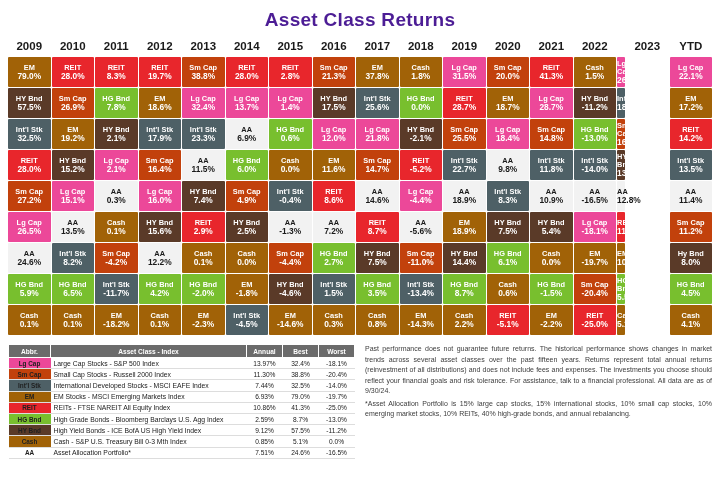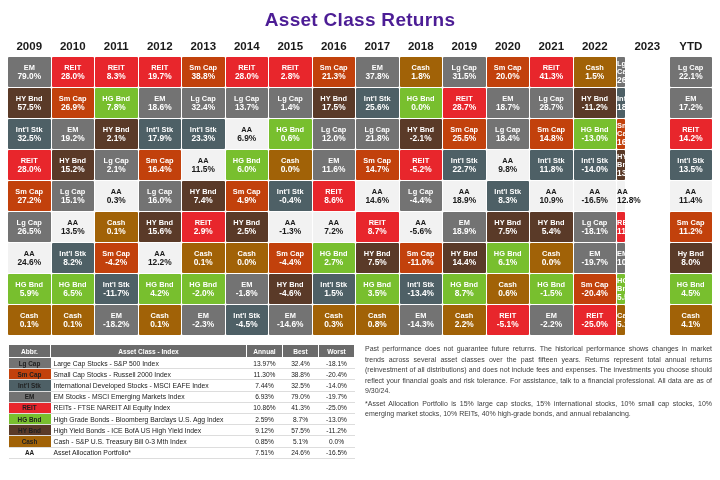--- a/index.html
+++ b/index.html
@@ -52,24 +52,24 @@
     font-weight: bold;
     letter-spacing: .05px;
   }
   td.cell .vl {
     display: block;
     font-size: 8.4px;
     font-weight: bold;
   }
   td.spacer { width: 6px; background: #fff !important; }
   
-  .c-lgcap { background:#737373; color:#ffffff; }
+  .c-lgcap { background:#ec4899; color:#ffffff; }
   .c-smcap { background:#c2410c; color:#ffffff; }
   .c-intl  { background:#4e6066; color:#ffffff;margin-top:12px; }
-  .c-em    { background:#737373; color:#ffffff; }
+  .c-em    { background:#a16207; color:#ffffff; }
   .c-reit  { background:#e8262c; color:#ffffff; }
   .c-hgbnd { background:#78bf2e; color:#ffffff; }
   .c-hybnd { background:#5a3a28; color:#ffffff; }
   .c-cash  { background:#a16207; color:#ffffff; }
   .c-aa    { background:#f2f2f2; color:#1a1a1a; }
   
   #bottom {
     display: flex;
     padding: 8px 8px 0 8px;
     gap: 10px;

